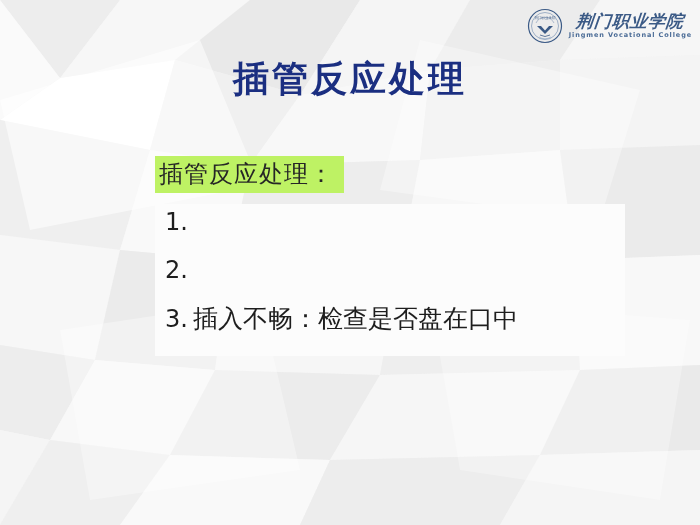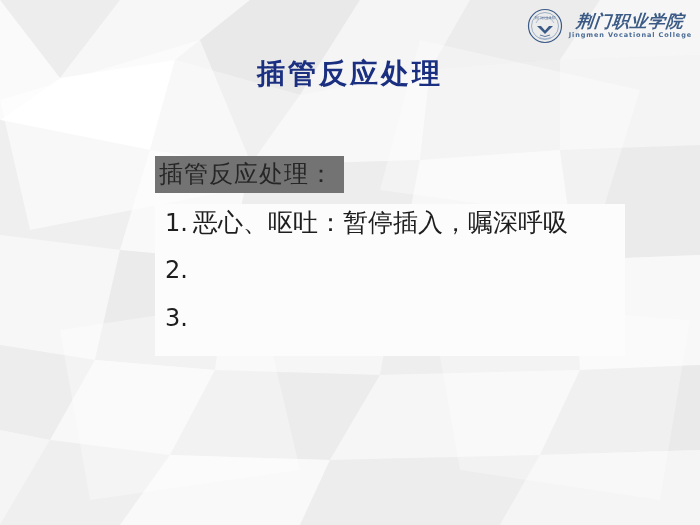--- a/index.html
+++ b/index.html
@@ -66,32 +66,32 @@
     white-space: nowrap;
   }
   
   .slide-title {
     position: absolute;
     left: 0;
     right: 0;
     top: 58px;
     text-align: center;
     font-family: "DejaVu Sans", "Liberation Sans", sans-serif;
-    font-size: 28px;
+    font-size: 36px;
     font-weight: 700;
     color: #1b2f81;
     letter-spacing: 3px;
     line-height: 1.15;
   }
   
   .lead-box {
     position: absolute;
     left: 155px;
     top: 156px;
-    background: #737373;
+    background: #bef264;
     padding: 3px 10px 4px 4px;
     font-size: 24px;
     color: #262626;
     letter-spacing: 1px;
     line-height: 1.25;
     white-space: nowrap;
   }
   .list-box {
     position: absolute;
     left: 155px;
@@ -193,23 +193,23 @@
     </span>
   </div>
 
   <div class="slide-title">插管反应处理</div>
 
   <div class="lead-box">插管反应处理：</div>
 
   <div class="list-box">
     <div class="list-item">
       <span class="item-num">1.</span>
-      <span class="item-text">恶心、呕吐：暂停插入，嘱深呼吸</span>
     </div>
     <div class="list-item">
       <span class="item-num">2.</span>
     </div>
     <div class="list-item">
       <span class="item-num">3.</span>
+      <span class="item-text">插入不畅：检查是否盘在口中</span>
     </div>
   </div>
 
 </div>
 
 </body></html>

